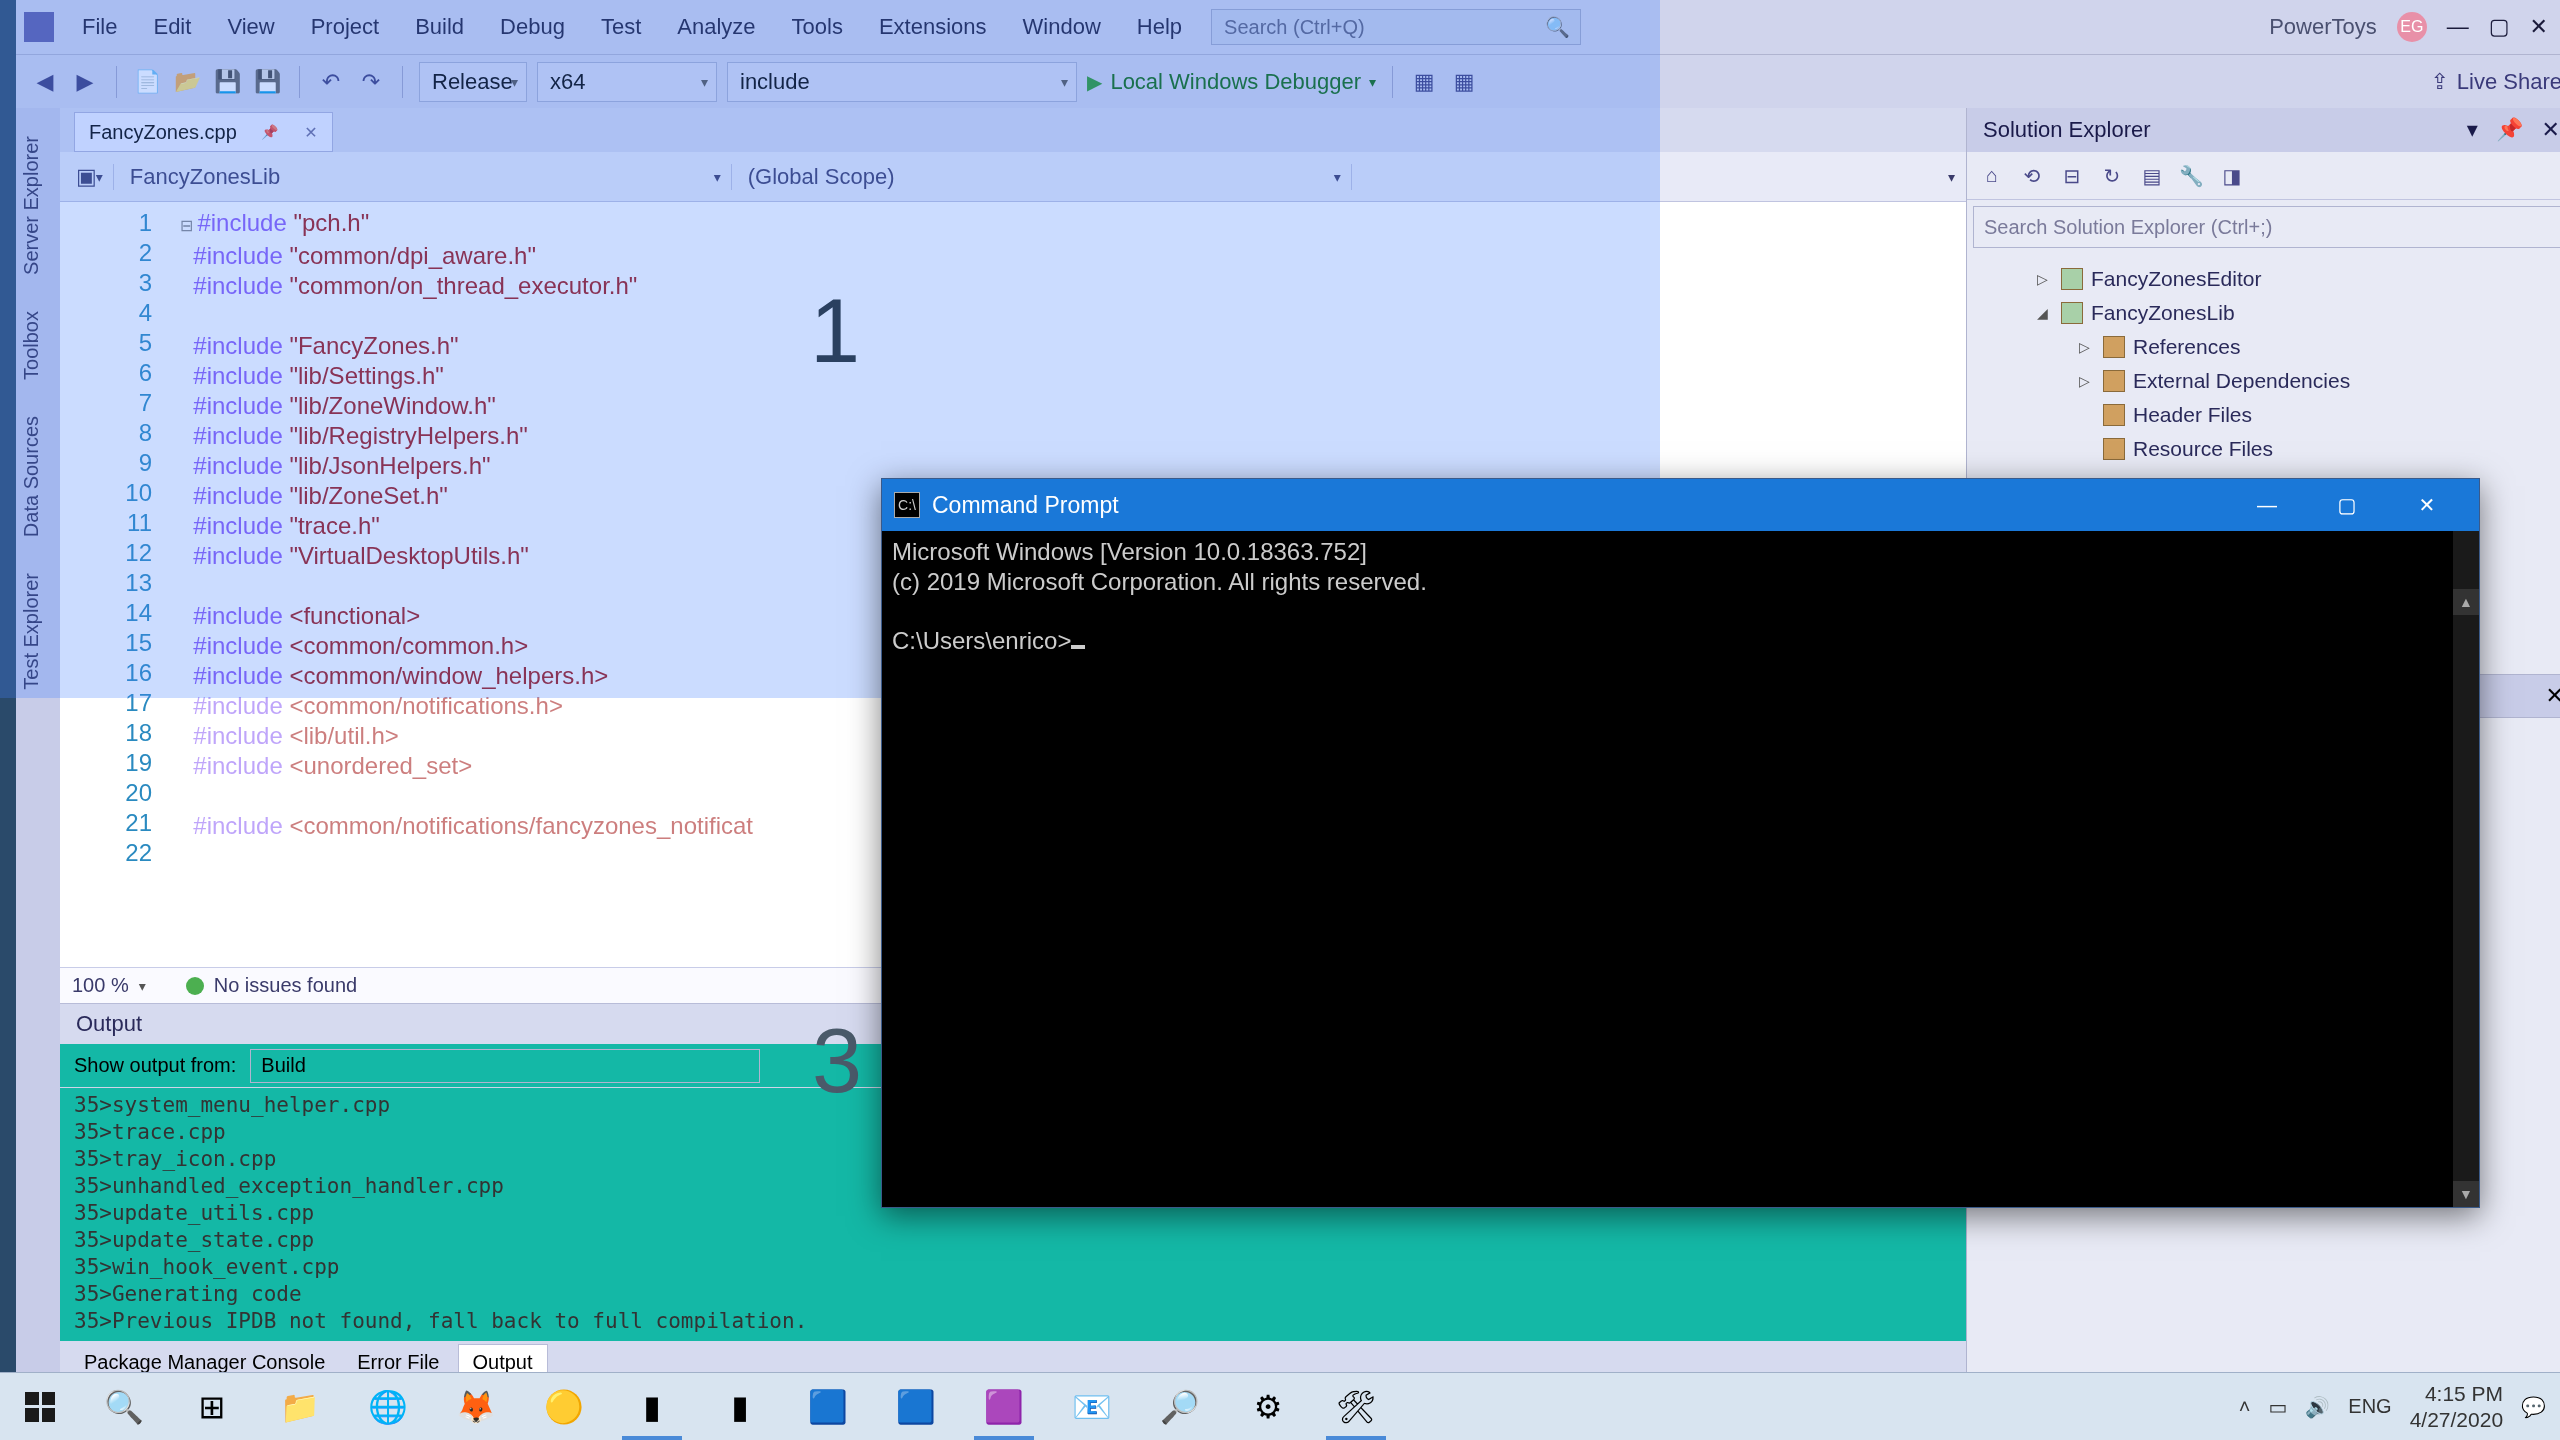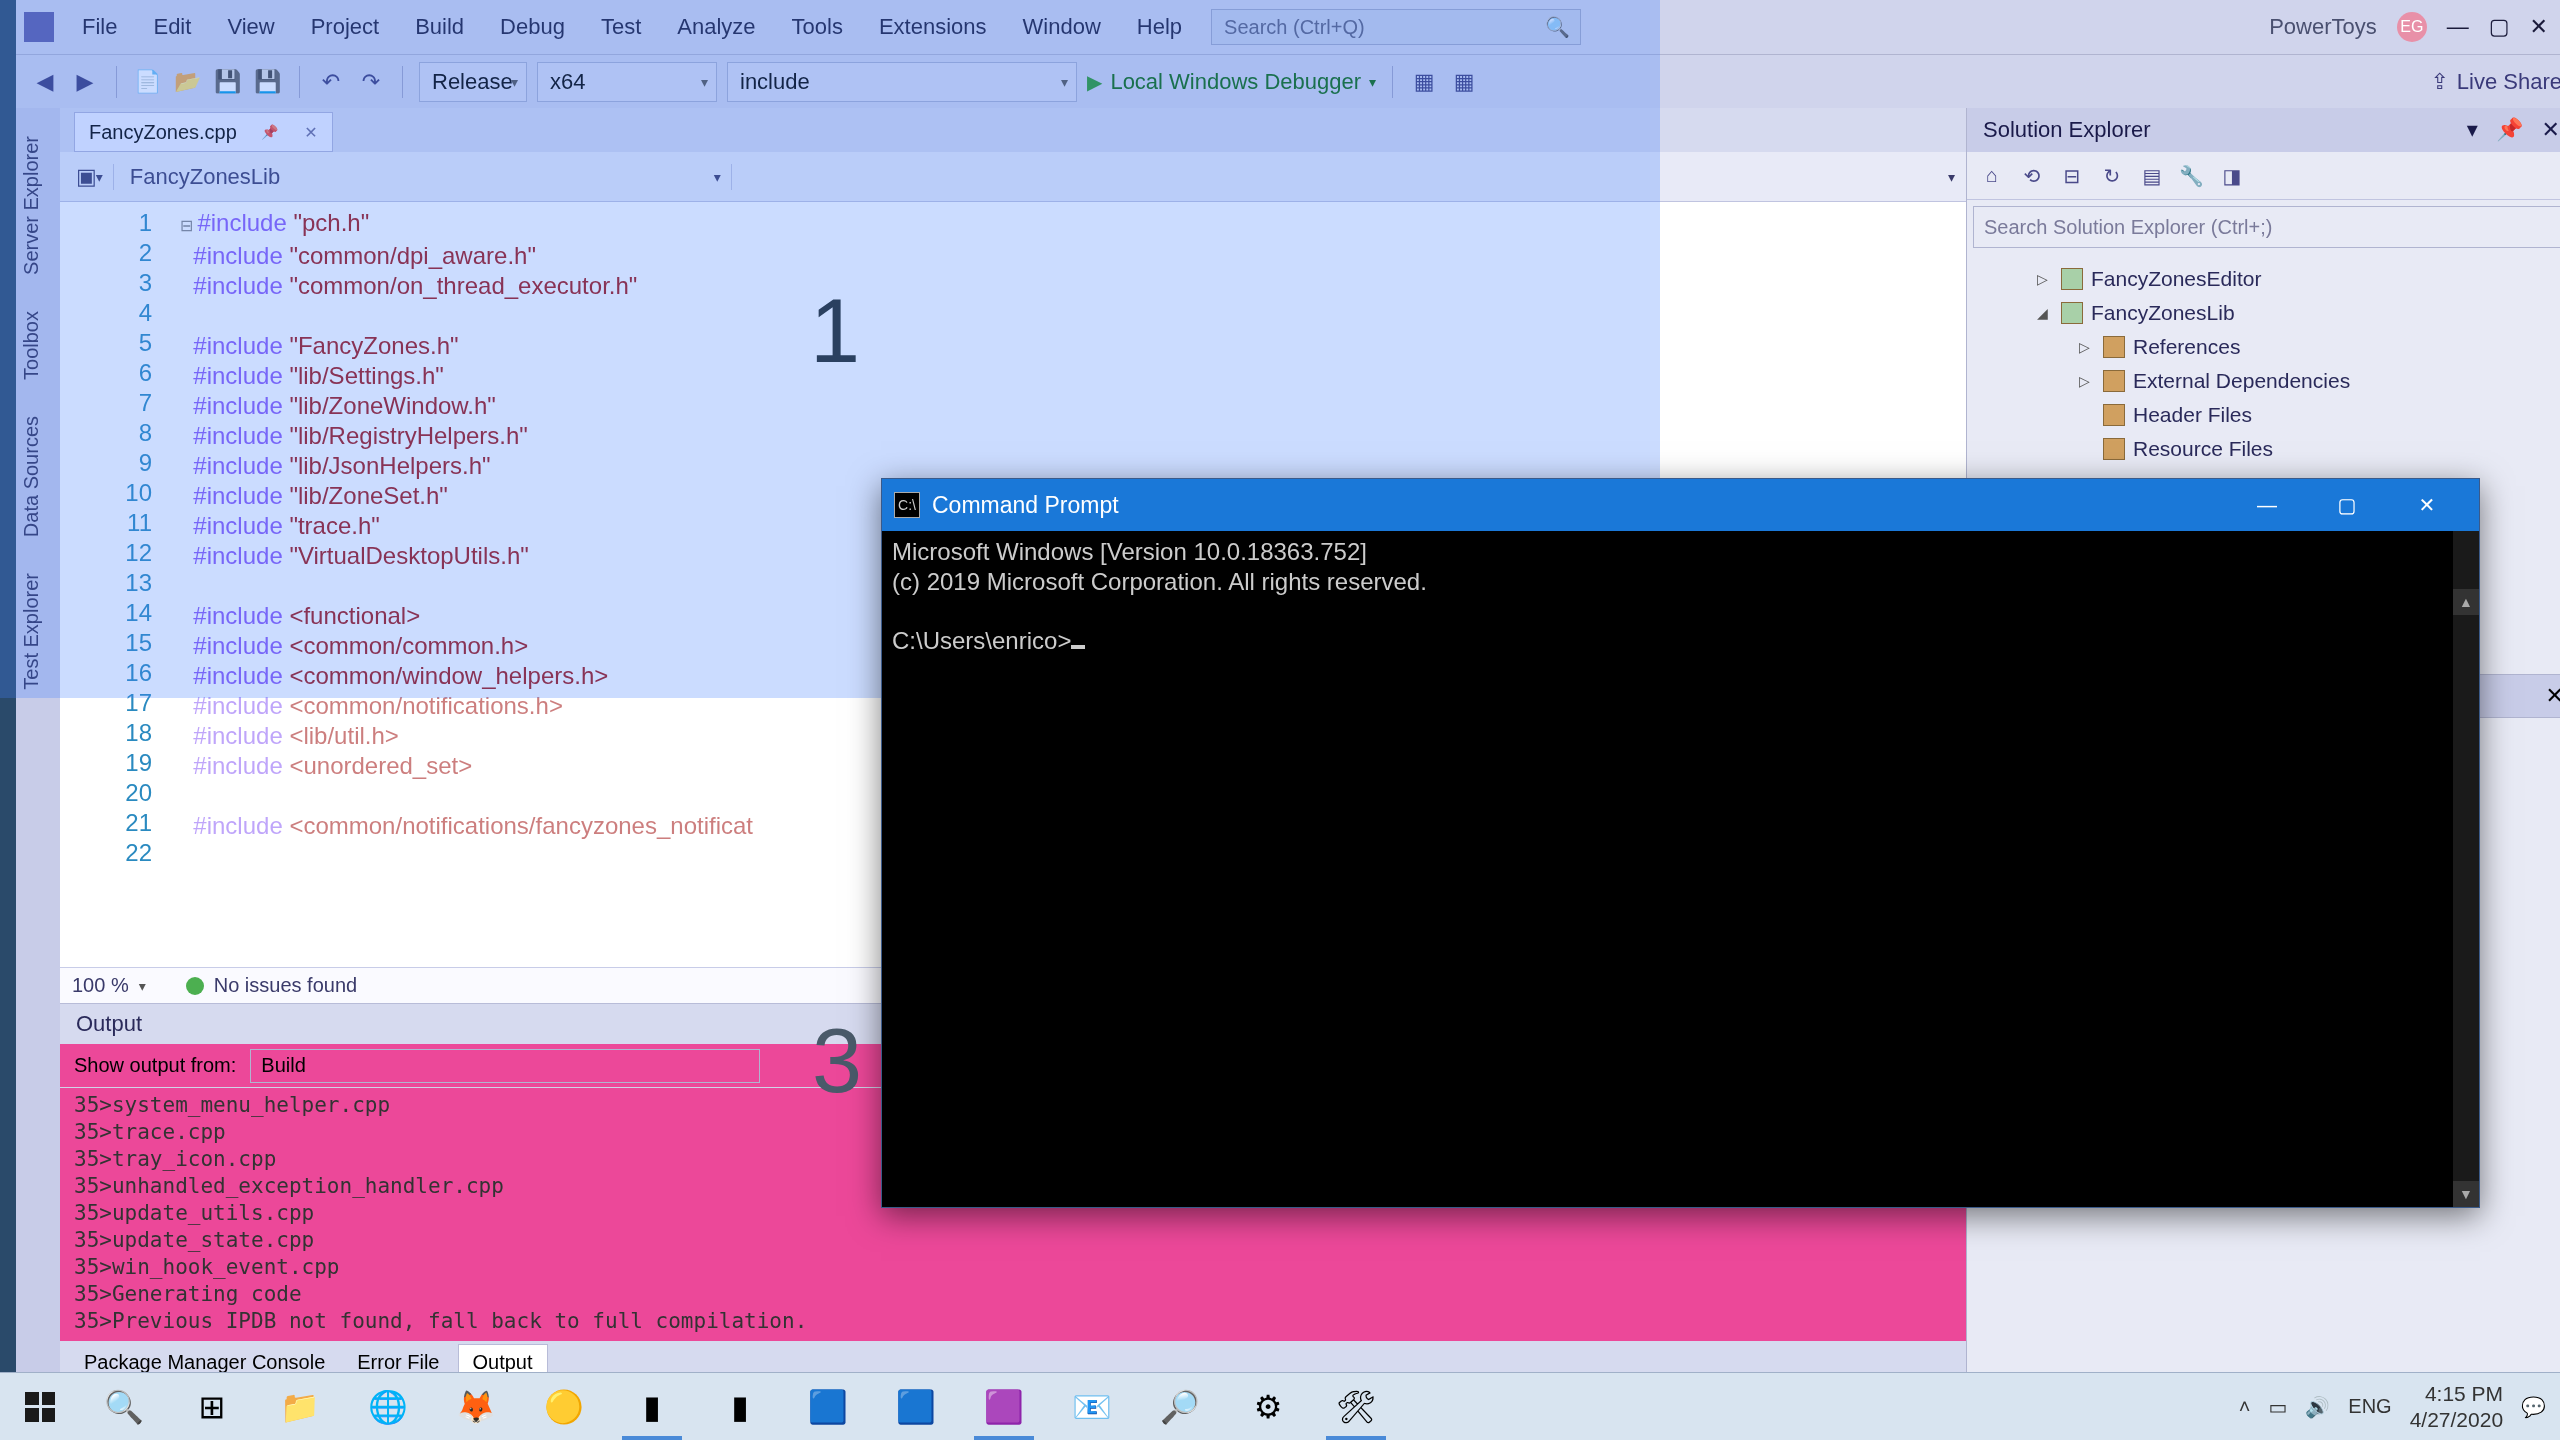--- a/index.html
+++ b/index.html
@@ -49,21 +49,21 @@
 .vs-gutter { width: 110px; background: #fff; text-align: right; padding: 6px 18px 0 0; color: #2a8ac0; }
 .vs-code { flex: 1; padding: 6px 0 0 10px; white-space: pre; }
 .vs-fold { color: #888; margin-right: 4px; font-size: 16px; }
 .kw { color: #8b5cf6; }
 .str { color: #a31515; }
 .inact { opacity: 0.55; }
 .vs-code-status { height: 36px; border-top: 1px solid #c8cce8; display: flex; align-items: center; padding: 0 12px; font-size: 20px; color: #3a6a3a; gap: 10px; background: #fafaff; }
 .vs-code-status .zoom { color: #3a3a6a; }
 .vs-code-status .ok { width: 18px; height: 18px; border-radius: 50%; background: #4caf50; display: inline-block; }
 
-.vs-output { height: 380px; border-top: 1px solid #b8bcd8; background: #ec4899; display: flex; flex-direction: column; }
+.vs-output { height: 380px; border-top: 1px solid #b8bcd8; background: #14b8a6; display: flex; flex-direction: column; }
 .vs-output-hdr { height: 40px; background: #d6daef; color: #2a2a5a; padding: 0 16px; font-size: 22px; display: flex; align-items: center; }
 .vs-output-bar { height: 44px; display: flex; align-items: center; padding: 0 14px; gap: 14px; border-bottom: 1px solid #d0d4e8; font-size: 20px; }
 .vs-output-bar .combo { width: 510px; height: 34px; border: 1px solid #b0b4d0; padding: 0 10px; display: flex; align-items: center; }
 .vs-output-text { flex: 1; padding: 4px 14px; font-family: Consolas, monospace; font-size: 21px; line-height: 27px; color: #333; white-space: pre; overflow: hidden; }
 .vs-bottom-tabs { height: 42px; background: #d6daef; display: flex; align-items: center; padding: 0 10px; gap: 4px; font-size: 20px; }
 .vs-bottom-tabs .btab { padding: 6px 14px; cursor: pointer; }
 .vs-bottom-tabs .btab.active { background: #fff; border: 1px solid #b8bcd8; }
 
 .vs-right { width: 610px; background: #e8eaf5; border-left: 1px solid #b0b4d0; display: flex; flex-direction: column; }
 .vs-right-hdr { height: 44px; background: #c8ccE8; color: #1a1a4a; padding: 0 16px; font-size: 22px; display: flex; align-items: center; justify-content: space-between; }
@@ -184,20 +184,23 @@
         <div class="vs-tab">
           <span>FancyZones.cpp</span>
           <span class="pin">📌</span>
           <span class="close">✕</span>
         </div>
       </div>
       <div class="vs-context">
         <div class="cell icon">▣</div>
         <div class="cell" style="flex:0 0 618px">
             <span>FancyZonesLib</span>
+          </div>
+        <div class="cell" style="flex:0 0 620px">
+            <span>(Global Scope)</span>
           </div>
         <div class="cell"></div>
       </div>
       <div class="vs-editor">
         <div class="vs-gutter" id="gutter">
             <div>1</div>
             <div>2</div>
             <div>3</div>
             <div>4</div>
             <div>5</div>

